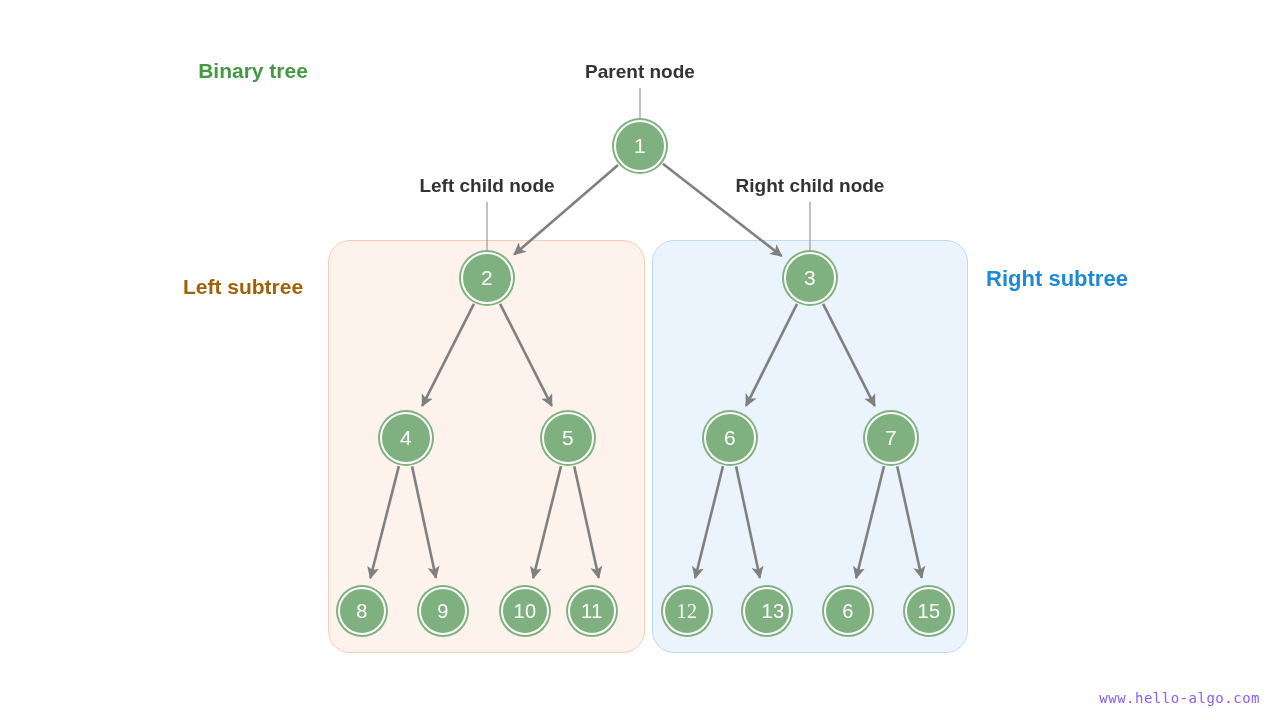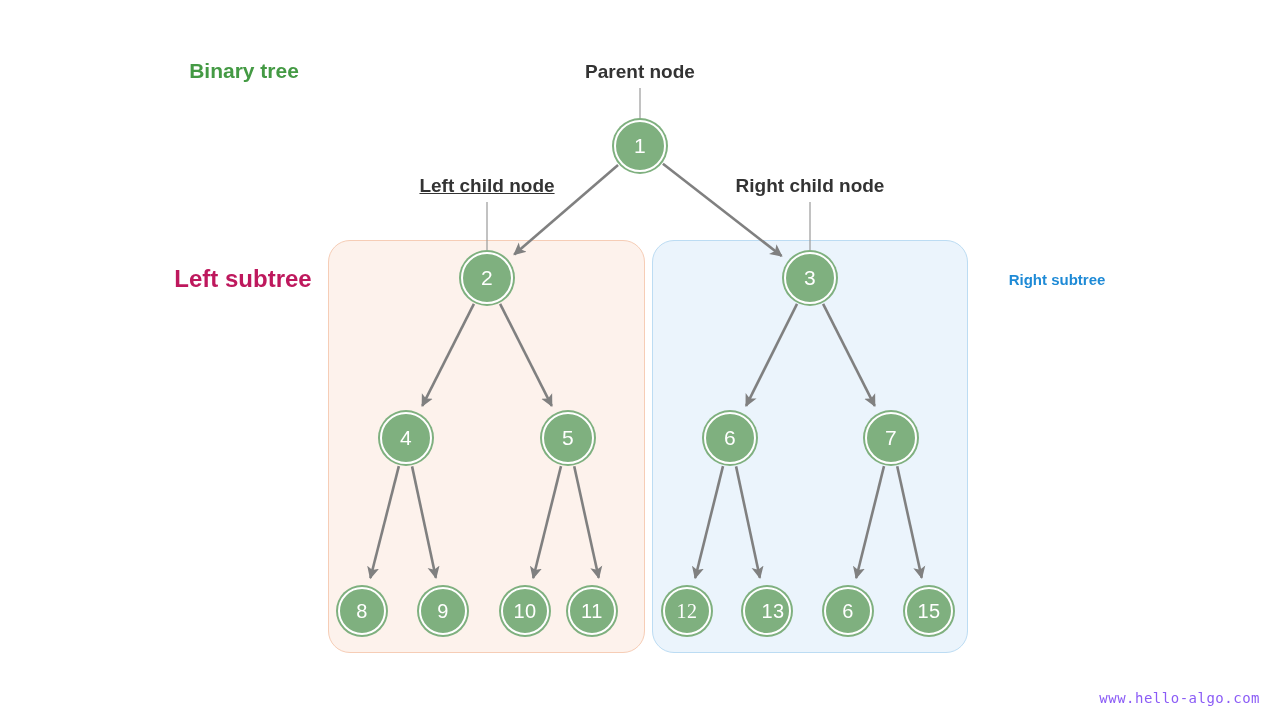--- a/index.html
+++ b/index.html
@@ -76,32 +76,34 @@
   }
   .lbl {
     position: absolute;
     white-space: nowrap;
     font-weight: bold;
     transform: translate(-50%, -50%);
   }
   .lbl.title {
     font-size: 21px;
     color: #449a44;
+    margin-left: 9px;
   }
   .lbl.dark {
     font-size: 19px;
     color: #333333;
     text-align: center;
   }
   .lbl.orange {
-    font-size: 24px;
-    color: #be185d;
+    font-size: 21px;
+    color: #a16207;
+    margin-top: 8px;
   }
   .lbl.blue {
-    font-size: 15px;
+    font-size: 22px;
     color: #1e8ad6;
   }
   .watermark {
     position: absolute;
     right: 20px;
     bottom: 14px;
     font-family: "DejaVu Sans Mono", "Liberation Mono", monospace;
     font-size: 14px;
     color: #8b5cf6;
     letter-spacing: 0.5px;
@@ -141,21 +143,21 @@
         <line x1="640" y1="88" x2="640" y2="119" stroke="#999999" stroke-width="1.2"></line>
         <line x1="487" y1="202" x2="487" y2="250" stroke="#999999" stroke-width="1.2"></line>
         <line x1="810" y1="202" x2="810" y2="250" stroke="#999999" stroke-width="1.2"></line>
       </g>
   </svg>
 
   <div class="lbl title" style="left:244px; top:71px;">Binary tree</div>
 
   <div class="lbl dark" style="left:640px; top:72px;">Parent node</div>
 
-  <div class="lbl dark" style="left:487px; top:186px;text-decoration:underline;">Left child node</div>
+  <div class="lbl dark" style="left:487px; top:186px;">Left child node</div>
 
   <div class="lbl dark" style="left:810px; top:186px;">Right child node</div>
 
   <div class="lbl orange" style="left:243px; top:279px;">Left subtree</div>
 
   <div class="lbl blue" style="left:1057px; top:279px;">Right subtree</div>
 
   <div id="node-layer">
       <div class="node big" style="left: 640px; top: 146px;">1</div>
       <div class="node big" style="left: 487px; top: 278px;">2</div>

